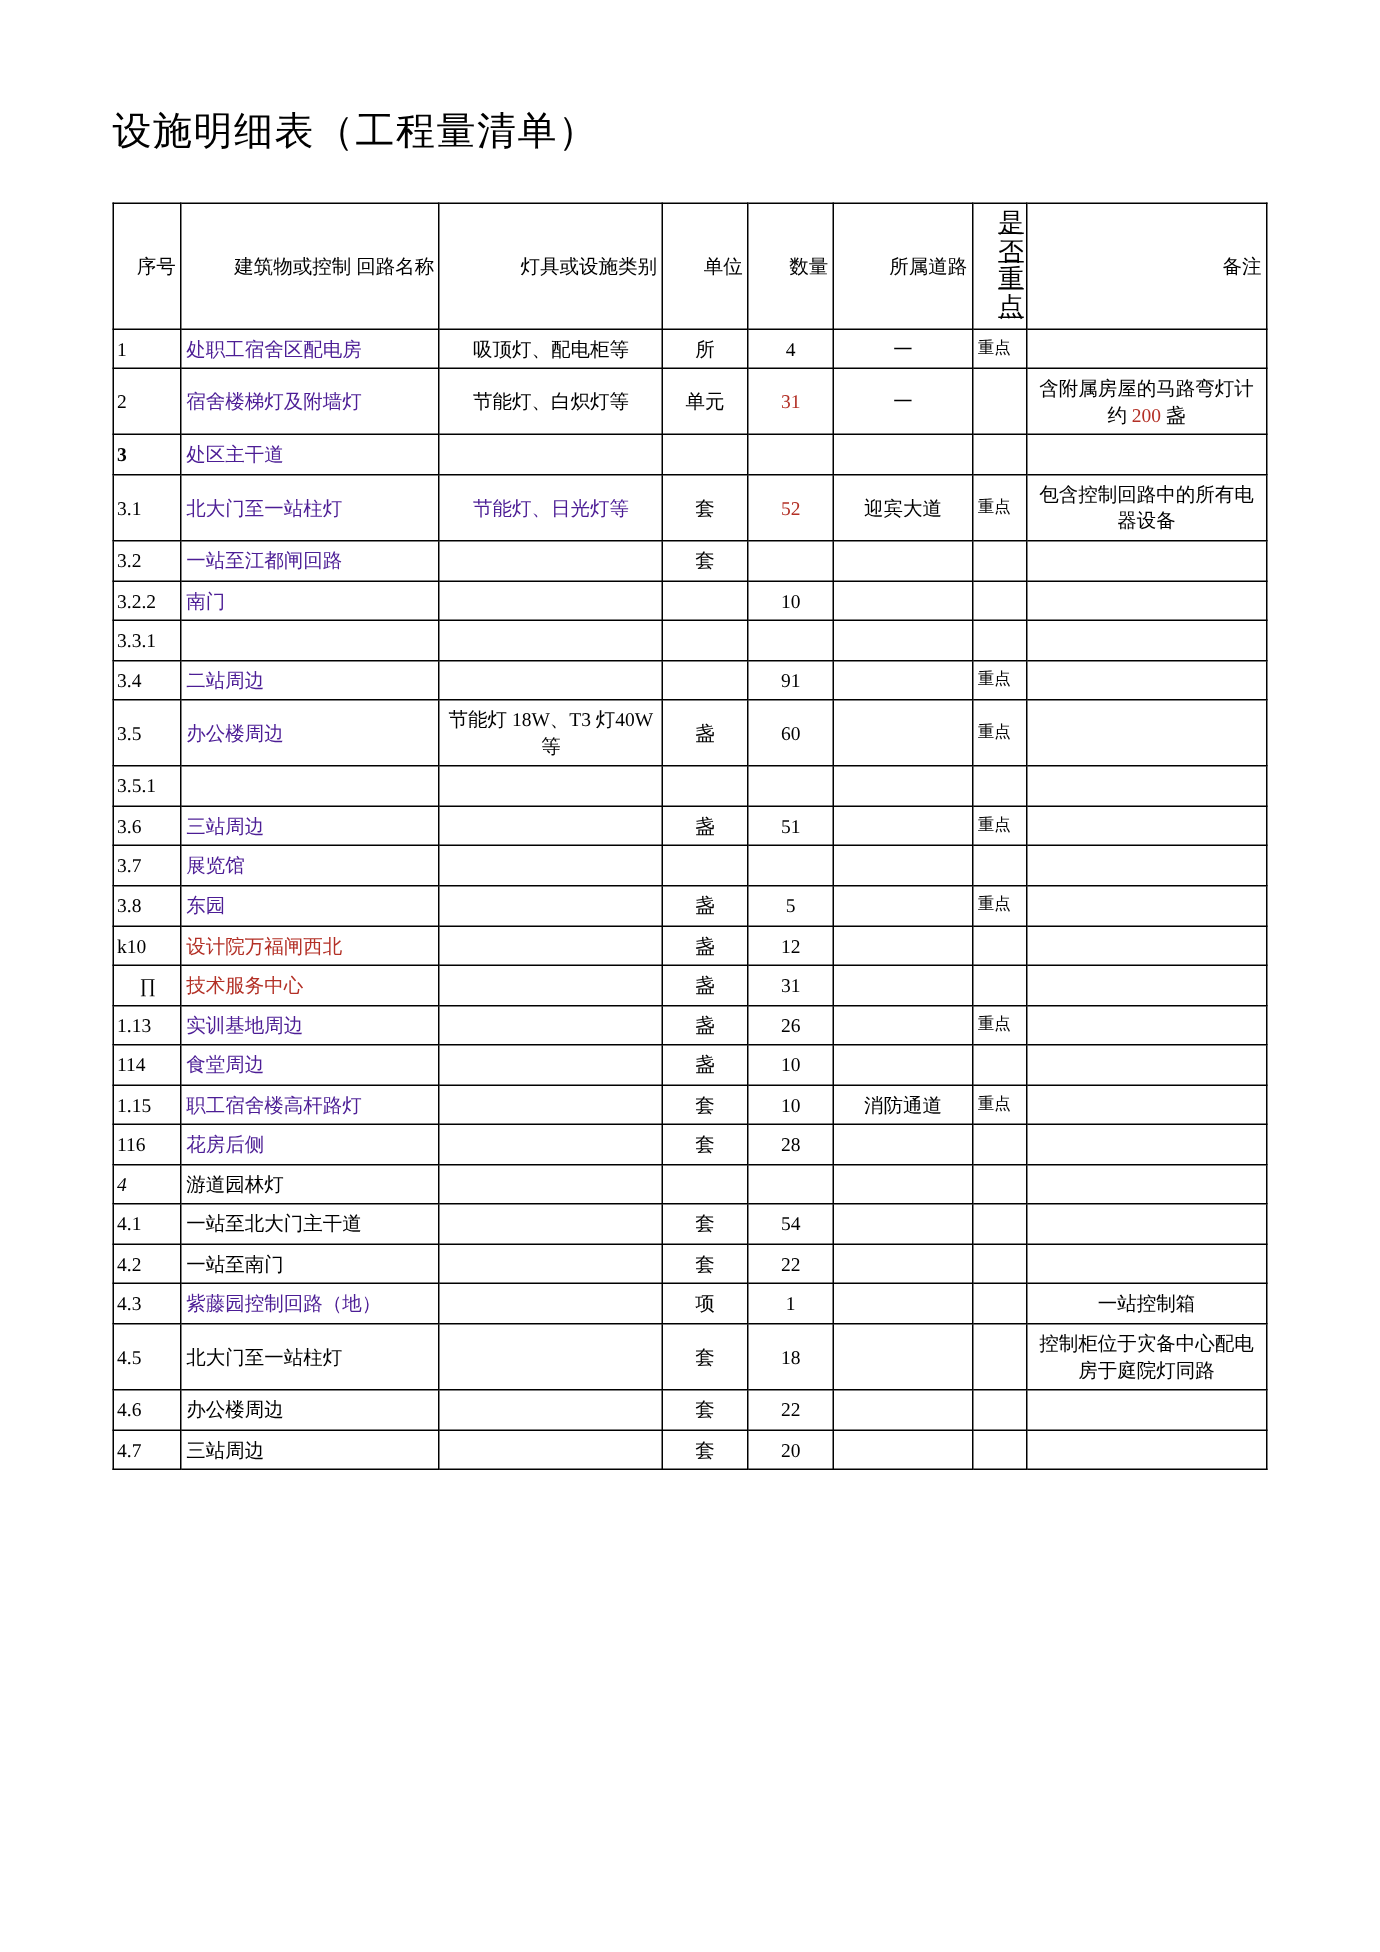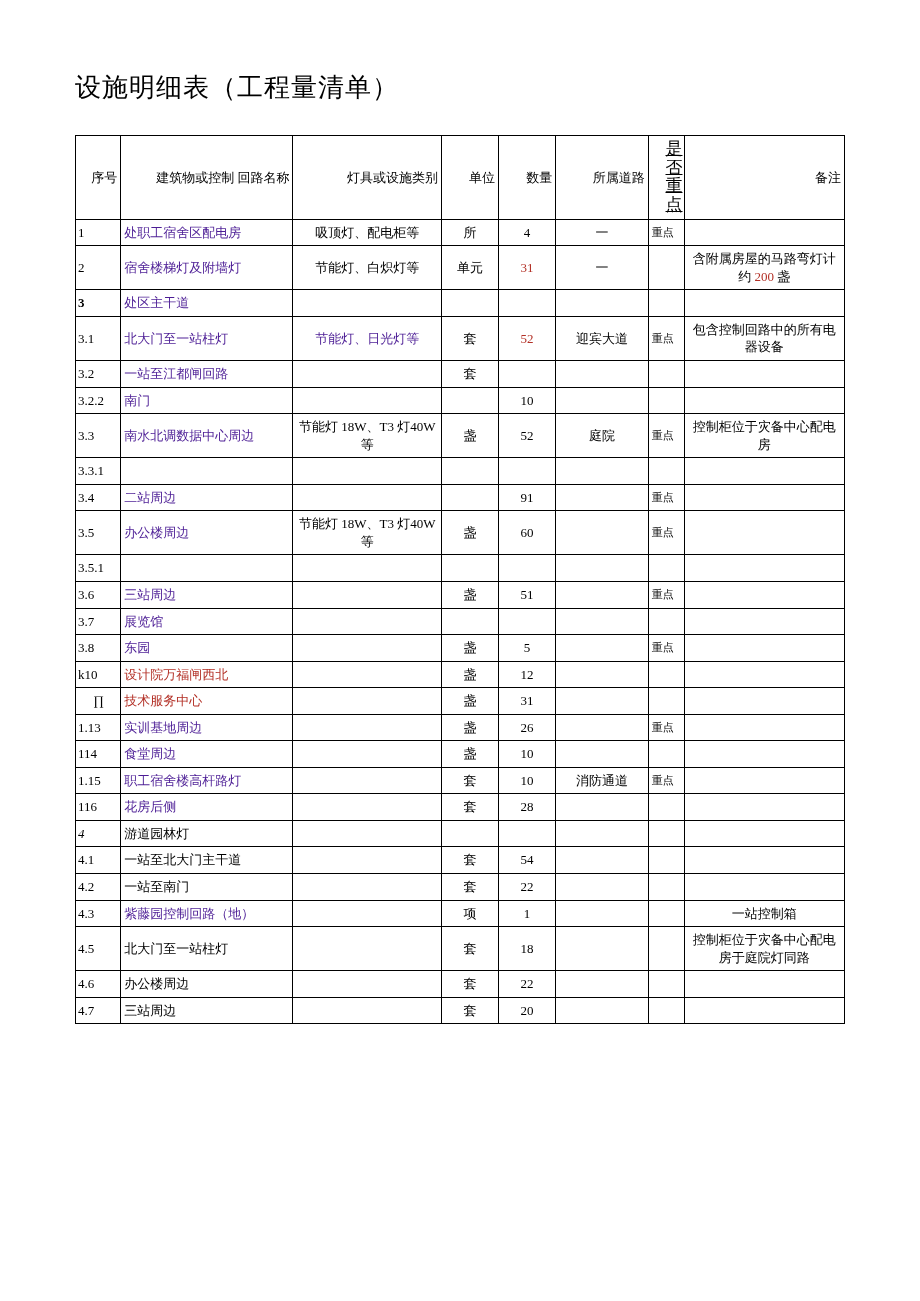--- a/index.html
+++ b/index.html
@@ -137,30 +137,20 @@
         <td class="idx left">3.2.2</td>
         <td class="left blue">南门</td>
         <td class="center"></td>
         <td class="center"></td>
         <td class="center">10</td>
         <td class="center"></td>
         <td class="keycol"></td>
         <td class="center"></td>
       </tr>
       <tr>
-        <td class="idx left">3.3</td>
-        <td class="left blue">南水北调数据中心周边</td>
-        <td class="center">节能灯 18W、T3 灯40W 等</td>
-        <td class="center">盏</td>
-        <td class="center">52</td>
-        <td class="center">庭院</td>
-        <td class="keycol">重点</td>
-        <td class="center">控制柜位于灾备中心配电房</td>
-      </tr>
-      <tr>
         <td class="idx left">3.3.1</td>
         <td class="left"></td>
         <td class="center"></td>
         <td class="center"></td>
         <td class="center"></td>
         <td class="center"></td>
         <td class="keycol"></td>
         <td class="center"></td>
       </tr>
       <tr>

